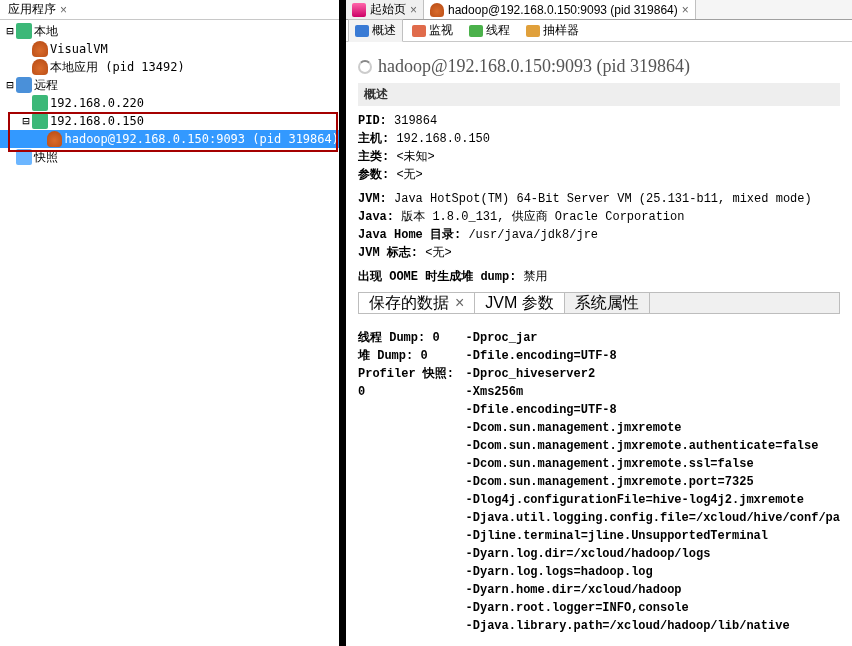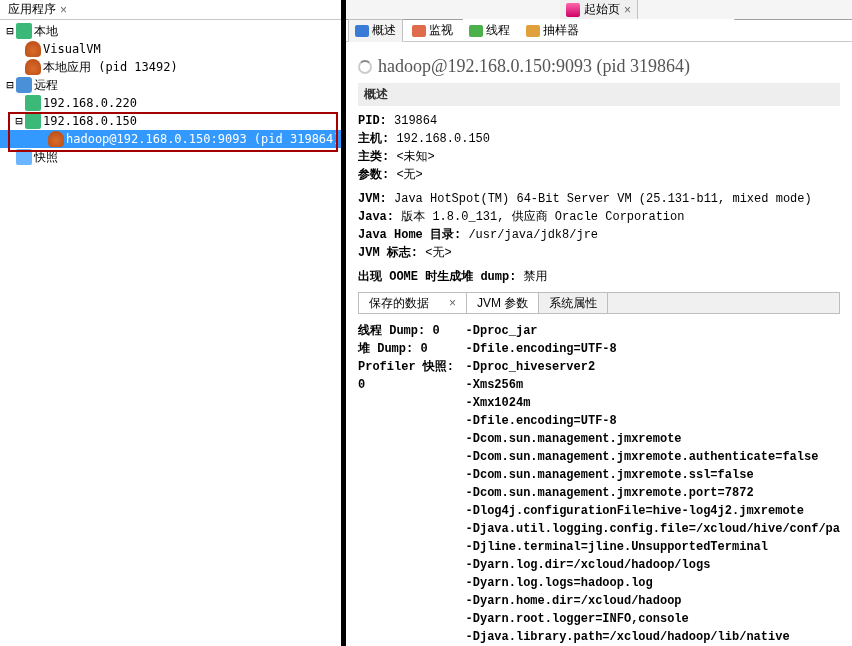--- a/index.html
+++ b/index.html
@@ -1,46 +1,46 @@
 <!DOCTYPE html>
 <html><head>
 <meta charset="utf-8">
 <style>
 * { box-sizing: border-box; margin: 0; padding: 0; }
 body { font-family: "Microsoft YaHei", SimSun, Arial, sans-serif; font-size: 12px; color: #000; background: #fff; width: 852px; height: 646px; overflow: hidden; display: flex; }
-.left-panel { width: 346px; height: 646px; border-right: 5px solid #000000; display: flex; flex-direction: column; }
+.left-panel { width: 346px; height: 646px; border-right: 7px solid #000000; display: flex; flex-direction: column; }
 .left-header { height: 20px; background: #fff; border-bottom: 1px solid #c8c8c8; display: flex; align-items: center; padding-left: 4px; }
 .left-tab { padding: 2px 4px; display: flex; align-items: center; gap: 4px; font-size: 12px; }
 .tab-close { color: #666; font-family: Arial; cursor: pointer; }
 .tree { flex: 1; padding: 2px 0 0 0; overflow: auto; font-family: SimSun, monospace; }
 .tree-node { display: flex; align-items: center; height: 18px; padding-left: 4px; white-space: nowrap; }
 .tree-node .toggle { width: 12px; text-align: center; font-family: monospace; cursor: pointer; }
 .tree-node .icon { width: 16px; height: 16px; display: inline-block; }
 .tree-node .label { padding-left: 2px; }
-.ind-1 { padding-left: 13px; }
+.ind-1 { padding-left: 20px; }
 .ind-2 { padding-left: 36px; }
 .selected { background: #3399ff; color: #fff; }
 .highlight-box { position: absolute; border: 2px solid #a50000; pointer-events: none; }
 .right-panel { flex: 1; display: flex; flex-direction: column; height: 646px; overflow: hidden; }
-.editor-tabs { height: 20px; display: flex; align-items: center; border-bottom: 1px solid #a0a0a0; background: #f5f5f5; flex-direction: column; }
+.editor-tabs { height: 20px; display: flex; align-items: center; border-bottom: 1px solid #a0a0a0; background: #f5f5f5; }
 .editor-tab { padding: 2px 6px; display: flex; align-items: center; gap: 4px; border-right: 1px solid #c0c0c0; height: 100%; font-size: 12px; background:#f0f0f0; }
 .editor-tab.active { background: #fff; }
 .sub-tabs { height: 22px; display: flex; align-items: center; border-bottom: 1px solid #c8c8c8; background: #fff; padding-left: 2px; gap: 2px; }
 .sub-tab { display: flex; align-items: center; gap: 3px; padding: 2px 6px; border: 1px solid transparent; cursor: pointer; font-size:12px;}
 .sub-tab.active { background: #f3f3f3; border: 1px solid #c0c0c0; border-bottom-color:#f3f3f3; }
 .content { flex: 1; overflow-y: auto; overflow-x: hidden; padding: 6px 12px; background:#fff; }
 .title-line { display:flex; align-items:center; gap:6px; margin: 8px 0 6px 0; }
 .big-title { font-family: "Microsoft YaHei", SimSun; font-size: 18px; color:#555; }
 .section-head { background:#eeeeee; padding:3px 6px; margin: 4px 0 6px 0; font-weight:bold; color:#333; }
 .kv { font-family: SimSun, "Courier New", monospace; font-size:12px; line-height:1.5; }
 .kv b { font-weight:bold; }
 .inner-tabs { display:flex; align-items:center; border:1px solid #bdbdbd; height:22px; margin-top:6px; background:#f0f0f0; }
-.inner-tab { padding:3px 10px; border-right:1px solid #bdbdbd; background:#f0f0f0; cursor:pointer; height:100%; display:flex; align-items:center; gap:20px; font-size:12px;}
+.inner-tab { padding:3px 10px; border-right:1px solid #bdbdbd; background:#f0f0f0; cursor:pointer; height:100%; display:flex; align-items:center; gap:6px; font-size:16px;}
 .inner-tab.active { background:#fff; }
-.dump-section { margin-top:8px; display:flex; font-family: SimSun, "Courier New", monospace; }
+.dump-section { margin-top:15px; display:flex; font-family: SimSun, "Courier New", monospace; }
 .dump-left { width:130px; }
 .dump-left div { line-height:1.5; }
 .dump-right { flex:1; }
 .dump-right div { line-height:1.5; font-weight:bold; white-space:nowrap; }
 .icon-home { background: linear-gradient(#f6a,#c06); border-radius:2px; }
 .icon-java { background: radial-gradient(circle at 50% 60%, #d96b2b 0, #c0531a 70%); border-radius:8px 8px 4px 4px; }
 .icon-net { background:#4a90d9; border-radius:3px; }
 .icon-host { background:#3cb878; border-radius:2px; }
 .icon-dump { background:#999; border-radius:2px; }
 .icon-snap { background:#6cb6ff; border-radius:2px; }
@@ -178,26 +178,25 @@
       <div class="dump-left">
         <div><b>线程 Dump: 0</b></div>
         <div><b>堆 Dump: 0</b></div>
         <div><b>Profiler 快照: 0</b></div>
       </div>
       <div class="dump-right" id="jvmargs-list">
           <div>-Dproc_jar</div>
           <div>-Dfile.encoding=UTF-8</div>
           <div>-Dproc_hiveserver2</div>
           <div>-Xms256m</div>
-          <div>-Xmx1024m</div>
           <div>-Dfile.encoding=UTF-8</div>
           <div>-Dcom.sun.management.jmxremote</div>
           <div>-Dcom.sun.management.jmxremote.authenticate=false</div>
           <div>-Dcom.sun.management.jmxremote.ssl=false</div>
-          <div>-Dcom.sun.management.jmxremote.port=7872</div>
+          <div>-Dcom.sun.management.jmxremote.port=7325</div>
           <div>-Dlog4j.configurationFile=hive-log4j2.jmxremote</div>
           <div>-Djava.util.logging.config.file=/xcloud/hive/conf/pa</div>
           <div>-Djline.terminal=jline.UnsupportedTerminal</div>
           <div>-Dyarn.log.dir=/xcloud/hadoop/logs</div>
           <div>-Dyarn.log.logs=hadoop.log</div>
           <div>-Dyarn.home.dir=/xcloud/hadoop</div>
           <div>-Dyarn.root.logger=INFO,console</div>
           <div>-Djava.library.path=/xcloud/hadoop/lib/native</div>
         </div>
     </div>

